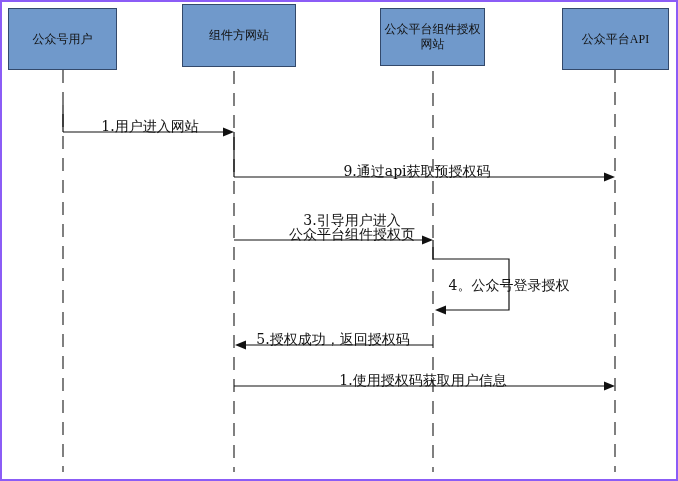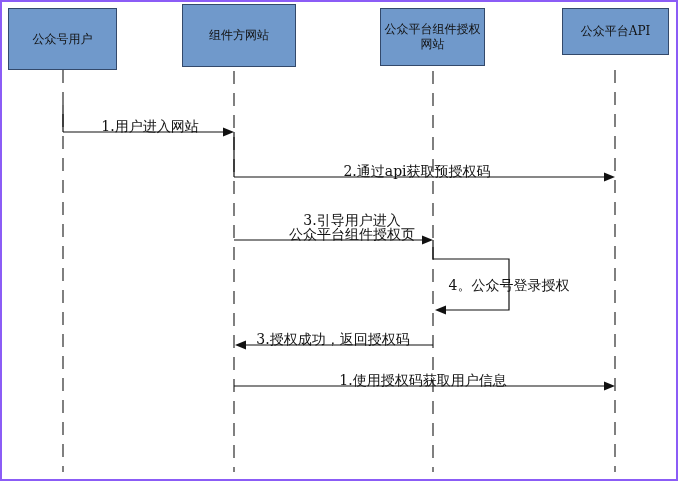--- a/index.html
+++ b/index.html
@@ -108,32 +108,32 @@
 
   <div class="actor-box" style="left:180px; top:2px; width:114px; height:63px;">
     <div>组件方网站</div>
   </div>
 
   <div class="actor-box" style="left:378px; top:6px; width:105px; height:58px;">
     <div>公众平台组件授权</div>
     <div>网站</div>
   </div>
 
-  <div class="actor-box" style="left:560px; top:6px; width:107px; height:47px;">
+  <div class="actor-box" style="left:560px; top:6px; width:107px; height:62px;font-family:Liberation Serif, serif;">
     <div>公众平台API</div>
   </div>
 
   <div class="msg-label" style="left:148px; top:117px;">1.用户进入网站</div>
 
-  <div class="msg-label" style="left:415px; top:162px;">2.通过api获取预授权码</div>
+  <div class="msg-label" style="left:415px; top:162px;">9.通过api获取预授权码</div>
 
   <div class="msg-label" style="left:350px; top:211px;">
     <div>3.引导用户进入</div>
     <div>公众平台组件授权页</div>
   </div>
 
   <div class="msg-label" style="left:507px; top:276px;">4。公众号登录授权</div>
 
-  <div class="msg-label" style="left:331px; top:330px;">3.授权成功，返回授权码</div>
+  <div class="msg-label" style="left:331px; top:330px;">5.授权成功，返回授权码</div>
 
   <div class="msg-label" style="left:421px; top:371px;">1.使用授权码获取用户信息</div>
 
 </div>
 
 </body></html>

